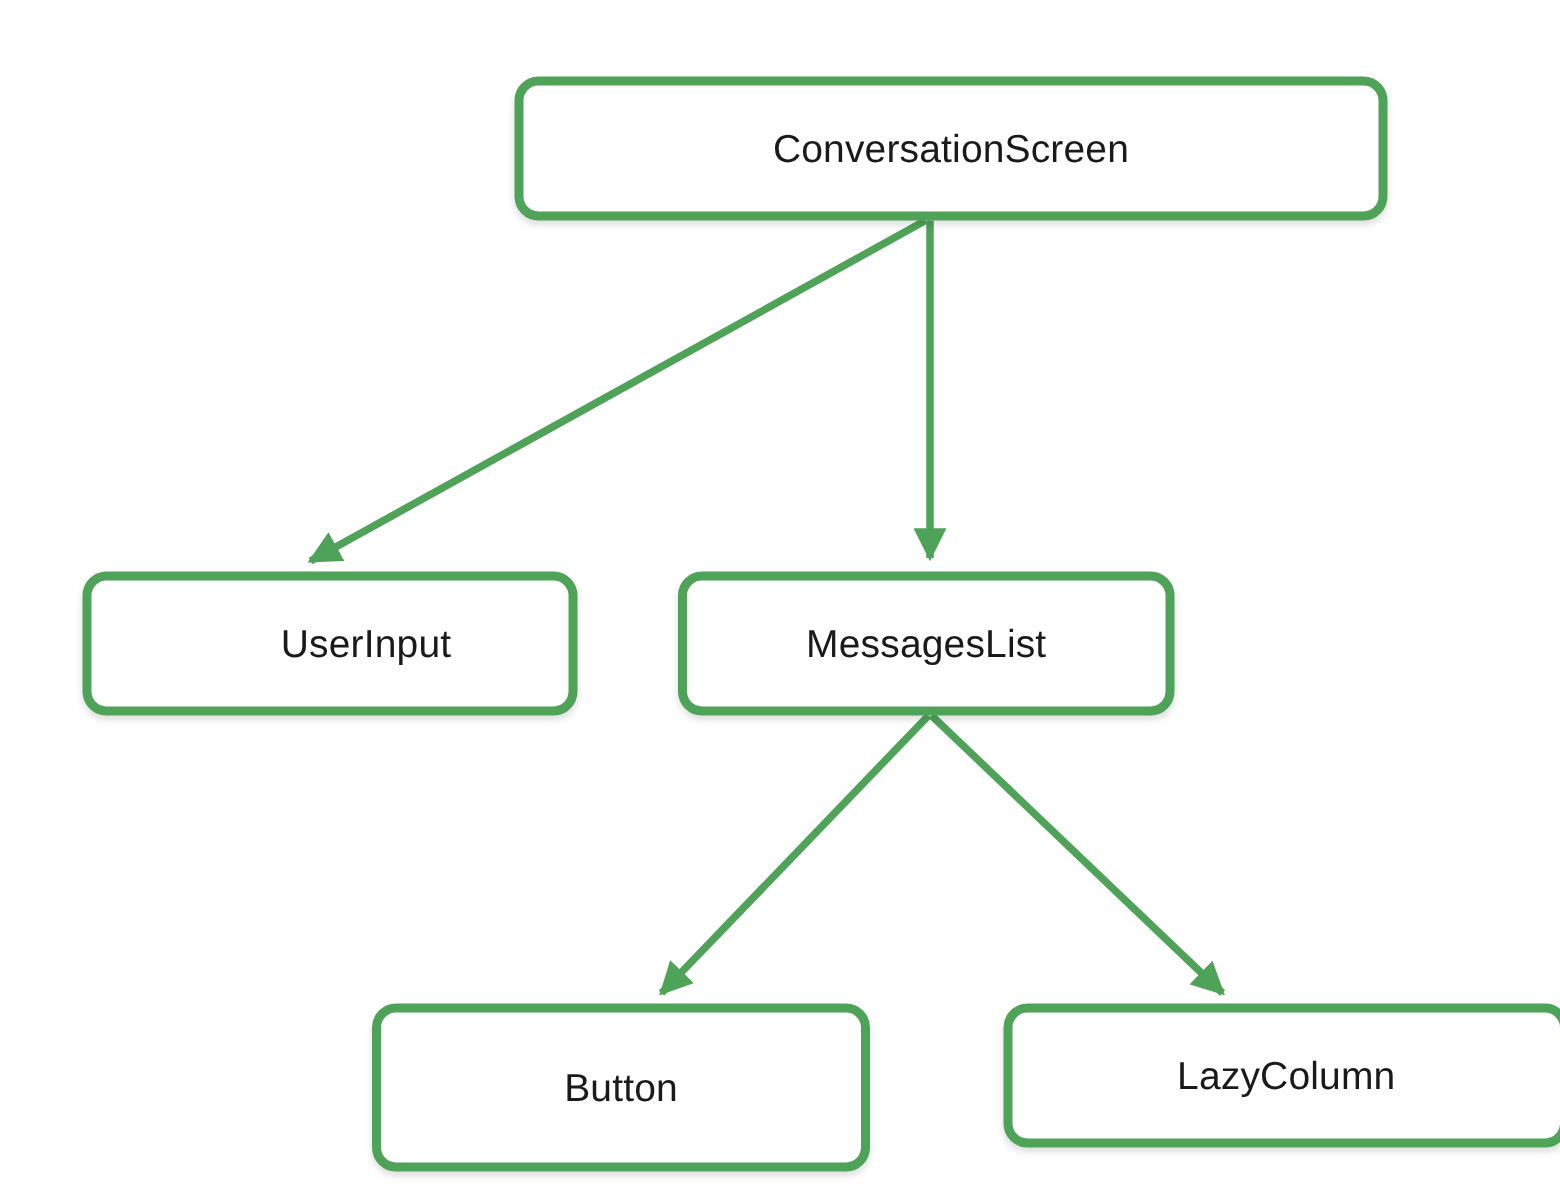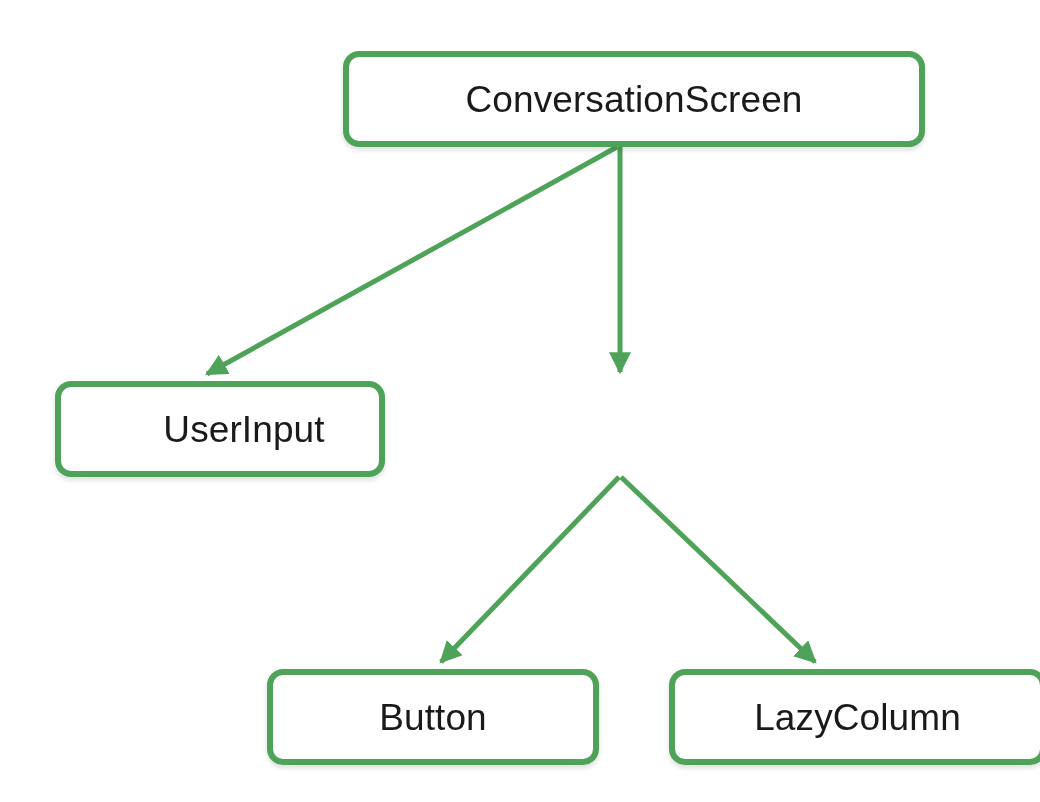--- a/index.html
+++ b/index.html
@@ -35,32 +35,32 @@
     border: 6px solid #4ea358;
     border-radius: 16px;
     display: flex;
     align-items: center;
     justify-content: center;
     box-shadow: 0 3px 5px rgba(0, 0, 0, 0.13);
     z-index: 2;
   }
   .node-label {
     font-family: "Liberation Sans", sans-serif;
-    font-size: 37px;
+    font-size: 26px;
     line-height: 1;
     color: #1a1a1a;
     letter-spacing: 0.1px;
     white-space: nowrap;
     user-select: none;
   }
   
   #node-conversationscreen { left: 343px; top: 51px;  width: 582px; height: 96px; }
   #node-userinput          { left: 55px;  top: 381px; width: 330px; height: 96px; padding-left: 48px; }
   #node-messageslist       { left: 452px; top: 381px; width: 331px; height: 96px; }
-  #node-button             { left: 248px; top: 669px; width: 332px; height: 96px; margin-left: 19px; }
+  #node-button             { left: 248px; top: 669px; width: 332px; height: 112px; }
   #node-lazycolumn         { left: 669px; top: 669px; width: 377px; height: 96px; }
 </style>
 </head>
 <body>
 
 <div id="diagram-canvas">
 
   <svg id="edge-layer" viewBox="0 0 1040 802" width="1040" height="802" aria-hidden="true">
     <defs>
       <marker id="arrow-head" viewBox="0 0 10 10" refX="9" refY="5" markerWidth="4.4" markerHeight="4.4" orient="auto-start-reverse">
@@ -78,20 +78,23 @@
   </svg>
 
   <div class="node" id="node-conversationscreen">
     <span class="node-label">ConversationScreen</span>
   </div>
 
   <div class="node" id="node-userinput">
     <span class="node-label">UserInput</span>
   </div>
 
+  <div class="node" id="node-messageslist">
+    <span class="node-label">MessagesList</span>
+  </div>
 
   <div class="node" id="node-button">
     <span class="node-label">Button</span>
   </div>
 
   <div class="node" id="node-lazycolumn">
     <span class="node-label">LazyColumn</span>
   </div>
 
 </div>

